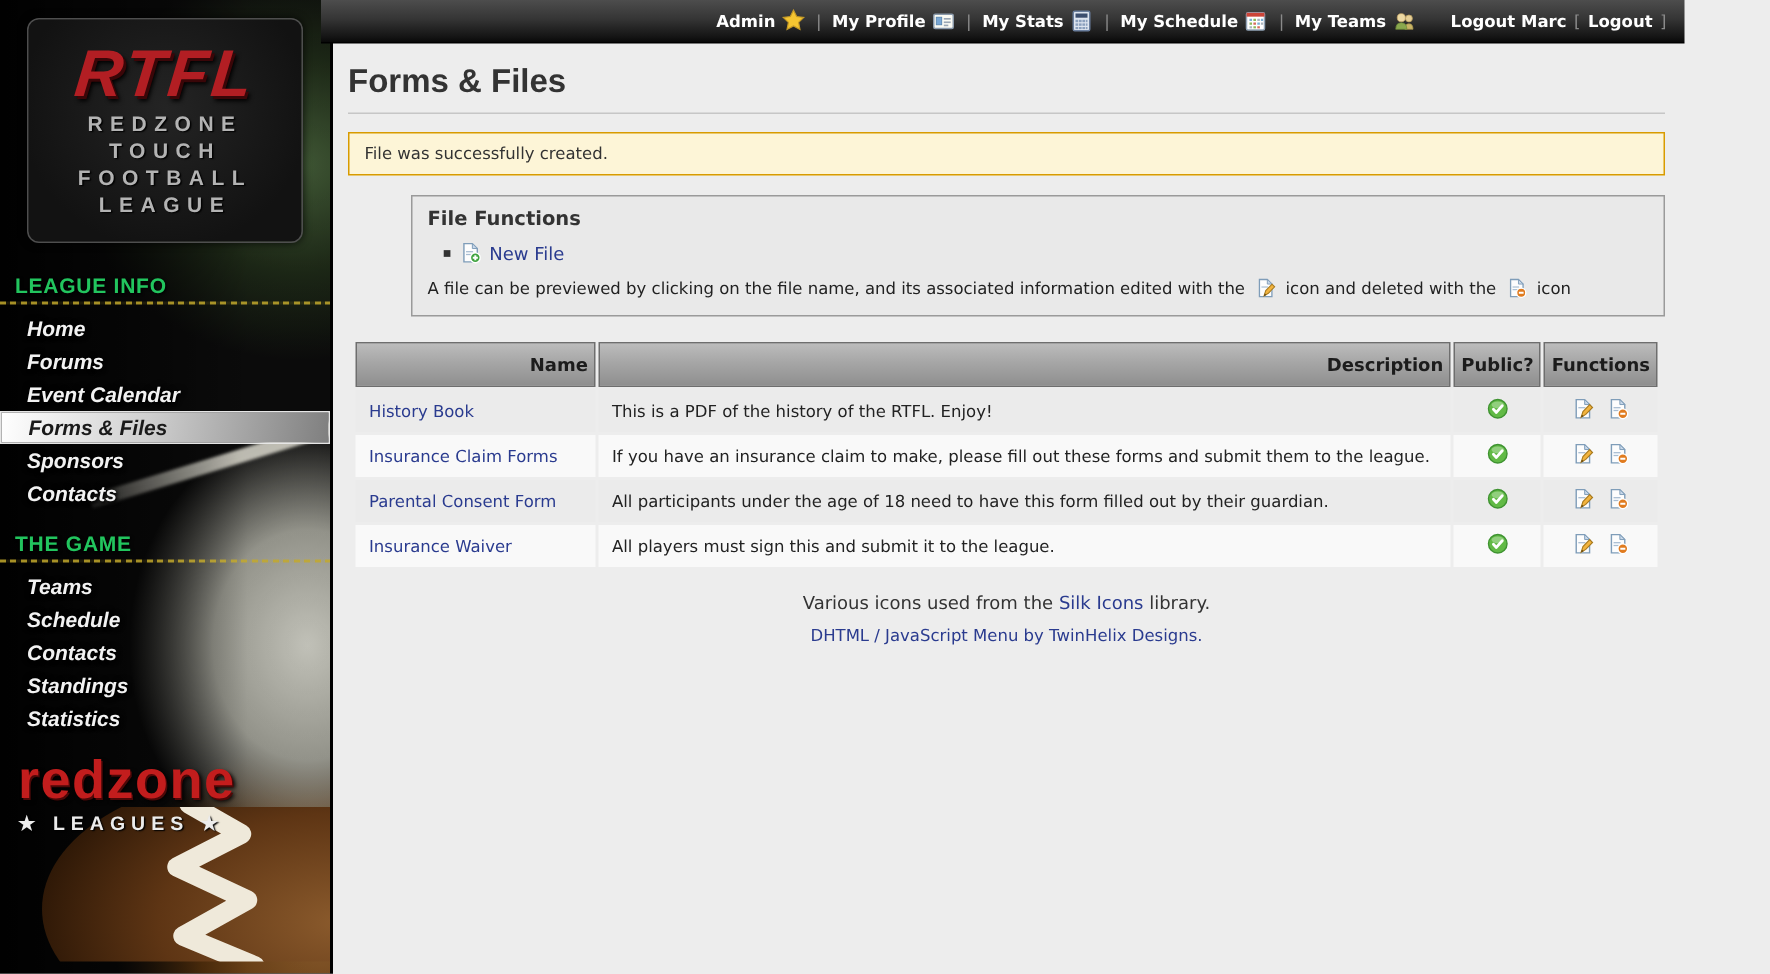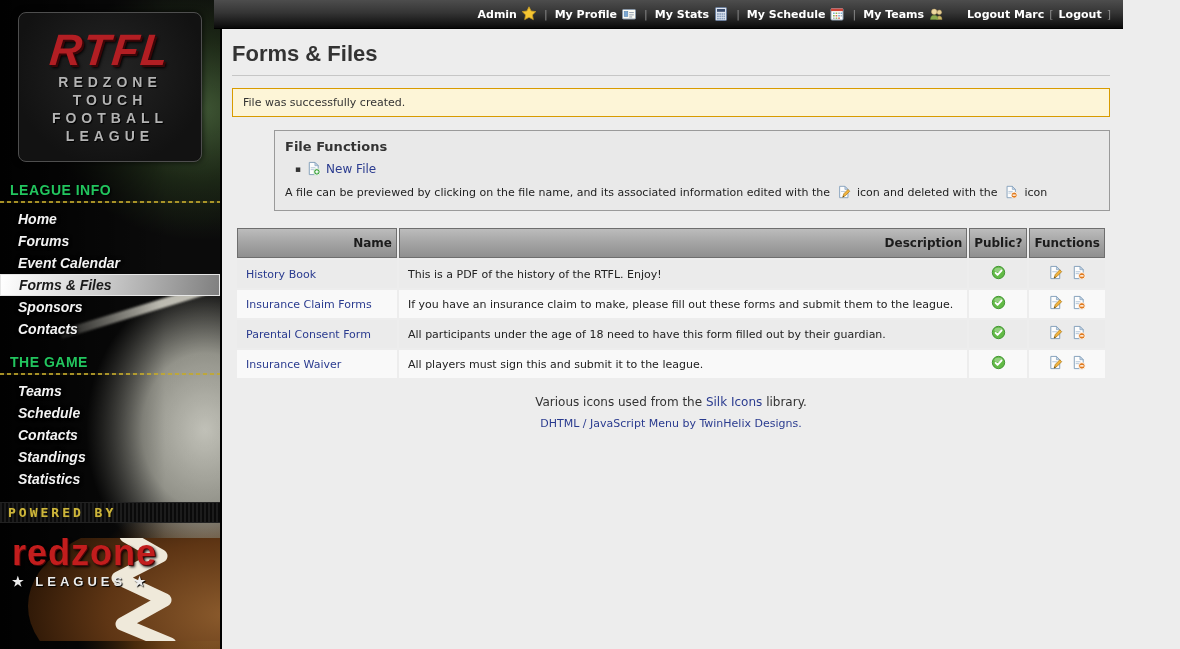--- a/index.html
+++ b/index.html
@@ -217,23 +217,20 @@
     <div>
       <div class="nav-section-title">THE GAME</div>
       <div class="nav-underline"></div>
       <a class="nav-item">Teams</a>
       <a class="nav-item">Schedule</a>
       <a class="nav-item">Contacts</a>
       <a class="nav-item">Standings</a>
       <a class="nav-item">Statistics</a>
     </div>
 
-    <div class="led-strip" style="margin-top:12px">
-      <span class="led-text">POWERED BY</span>
-    </div>
 
     <div class="powered-area">
       <svg class="football-svg" width="222" height="103" viewBox="0 0 222 103">
         <defs>
           <radialGradient id="fg" cx="68%" cy="55%" r="75%">
             <stop offset="0%" stop-color="#8a5a2c"></stop>
               <stop offset="55%" stop-color="#5e3514"></stop>
               <stop offset="100%" stop-color="#241204"></stop>
           </radialGradient>
         </defs>

